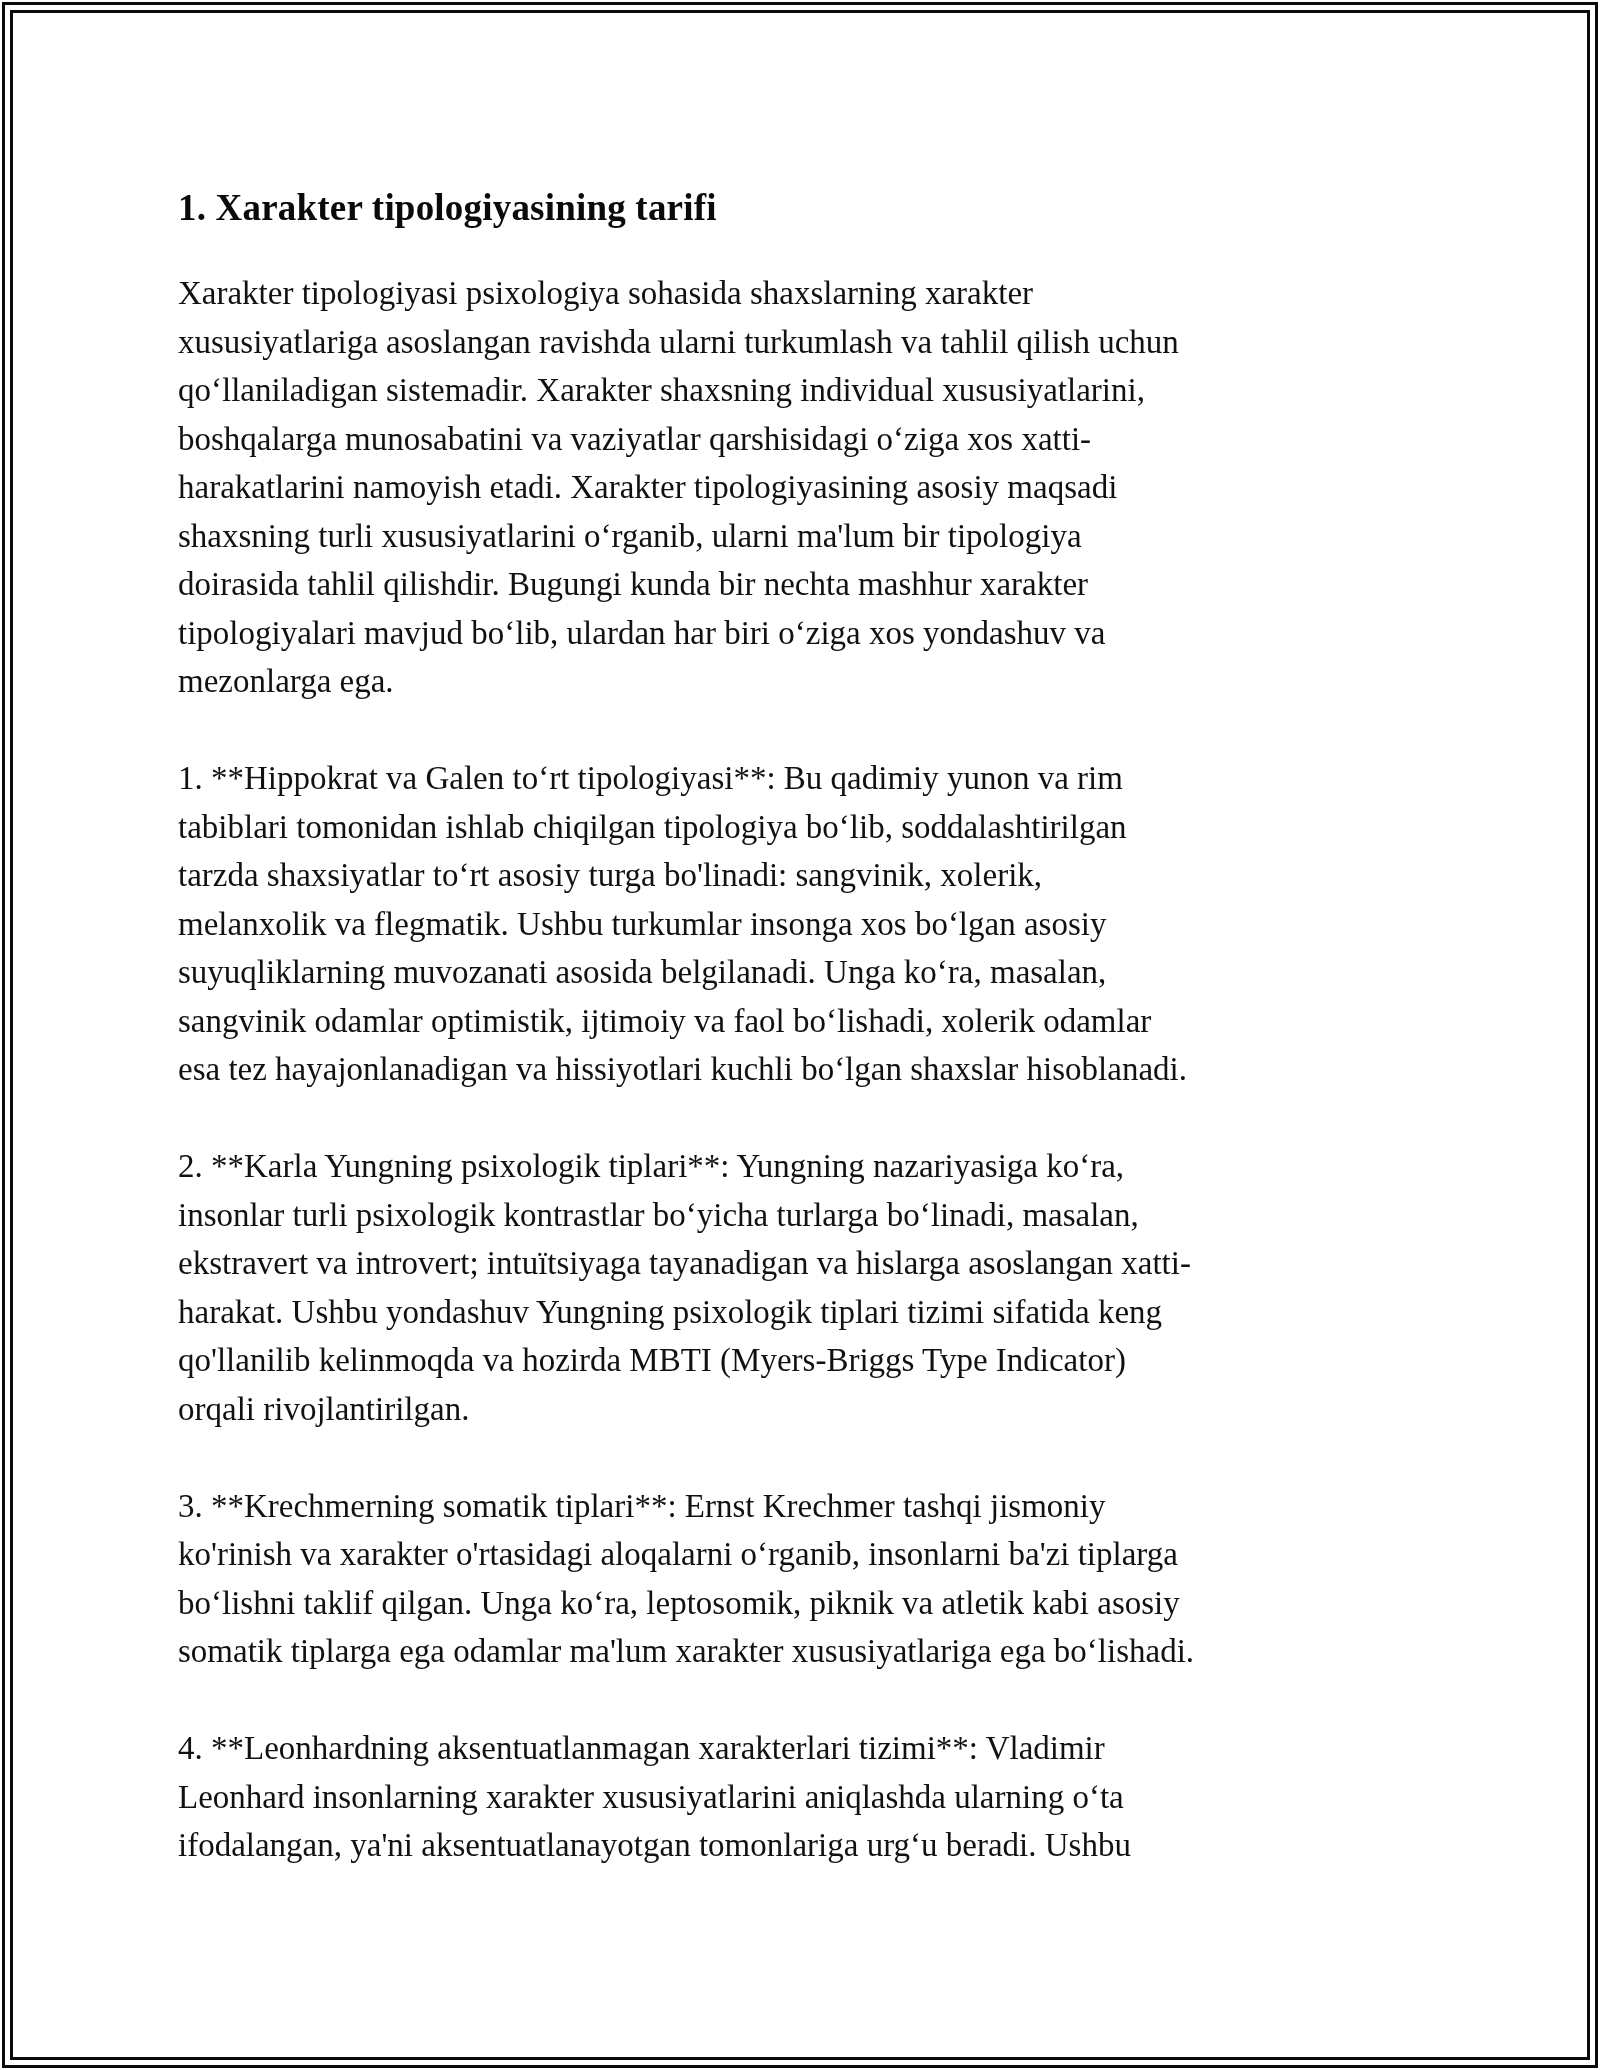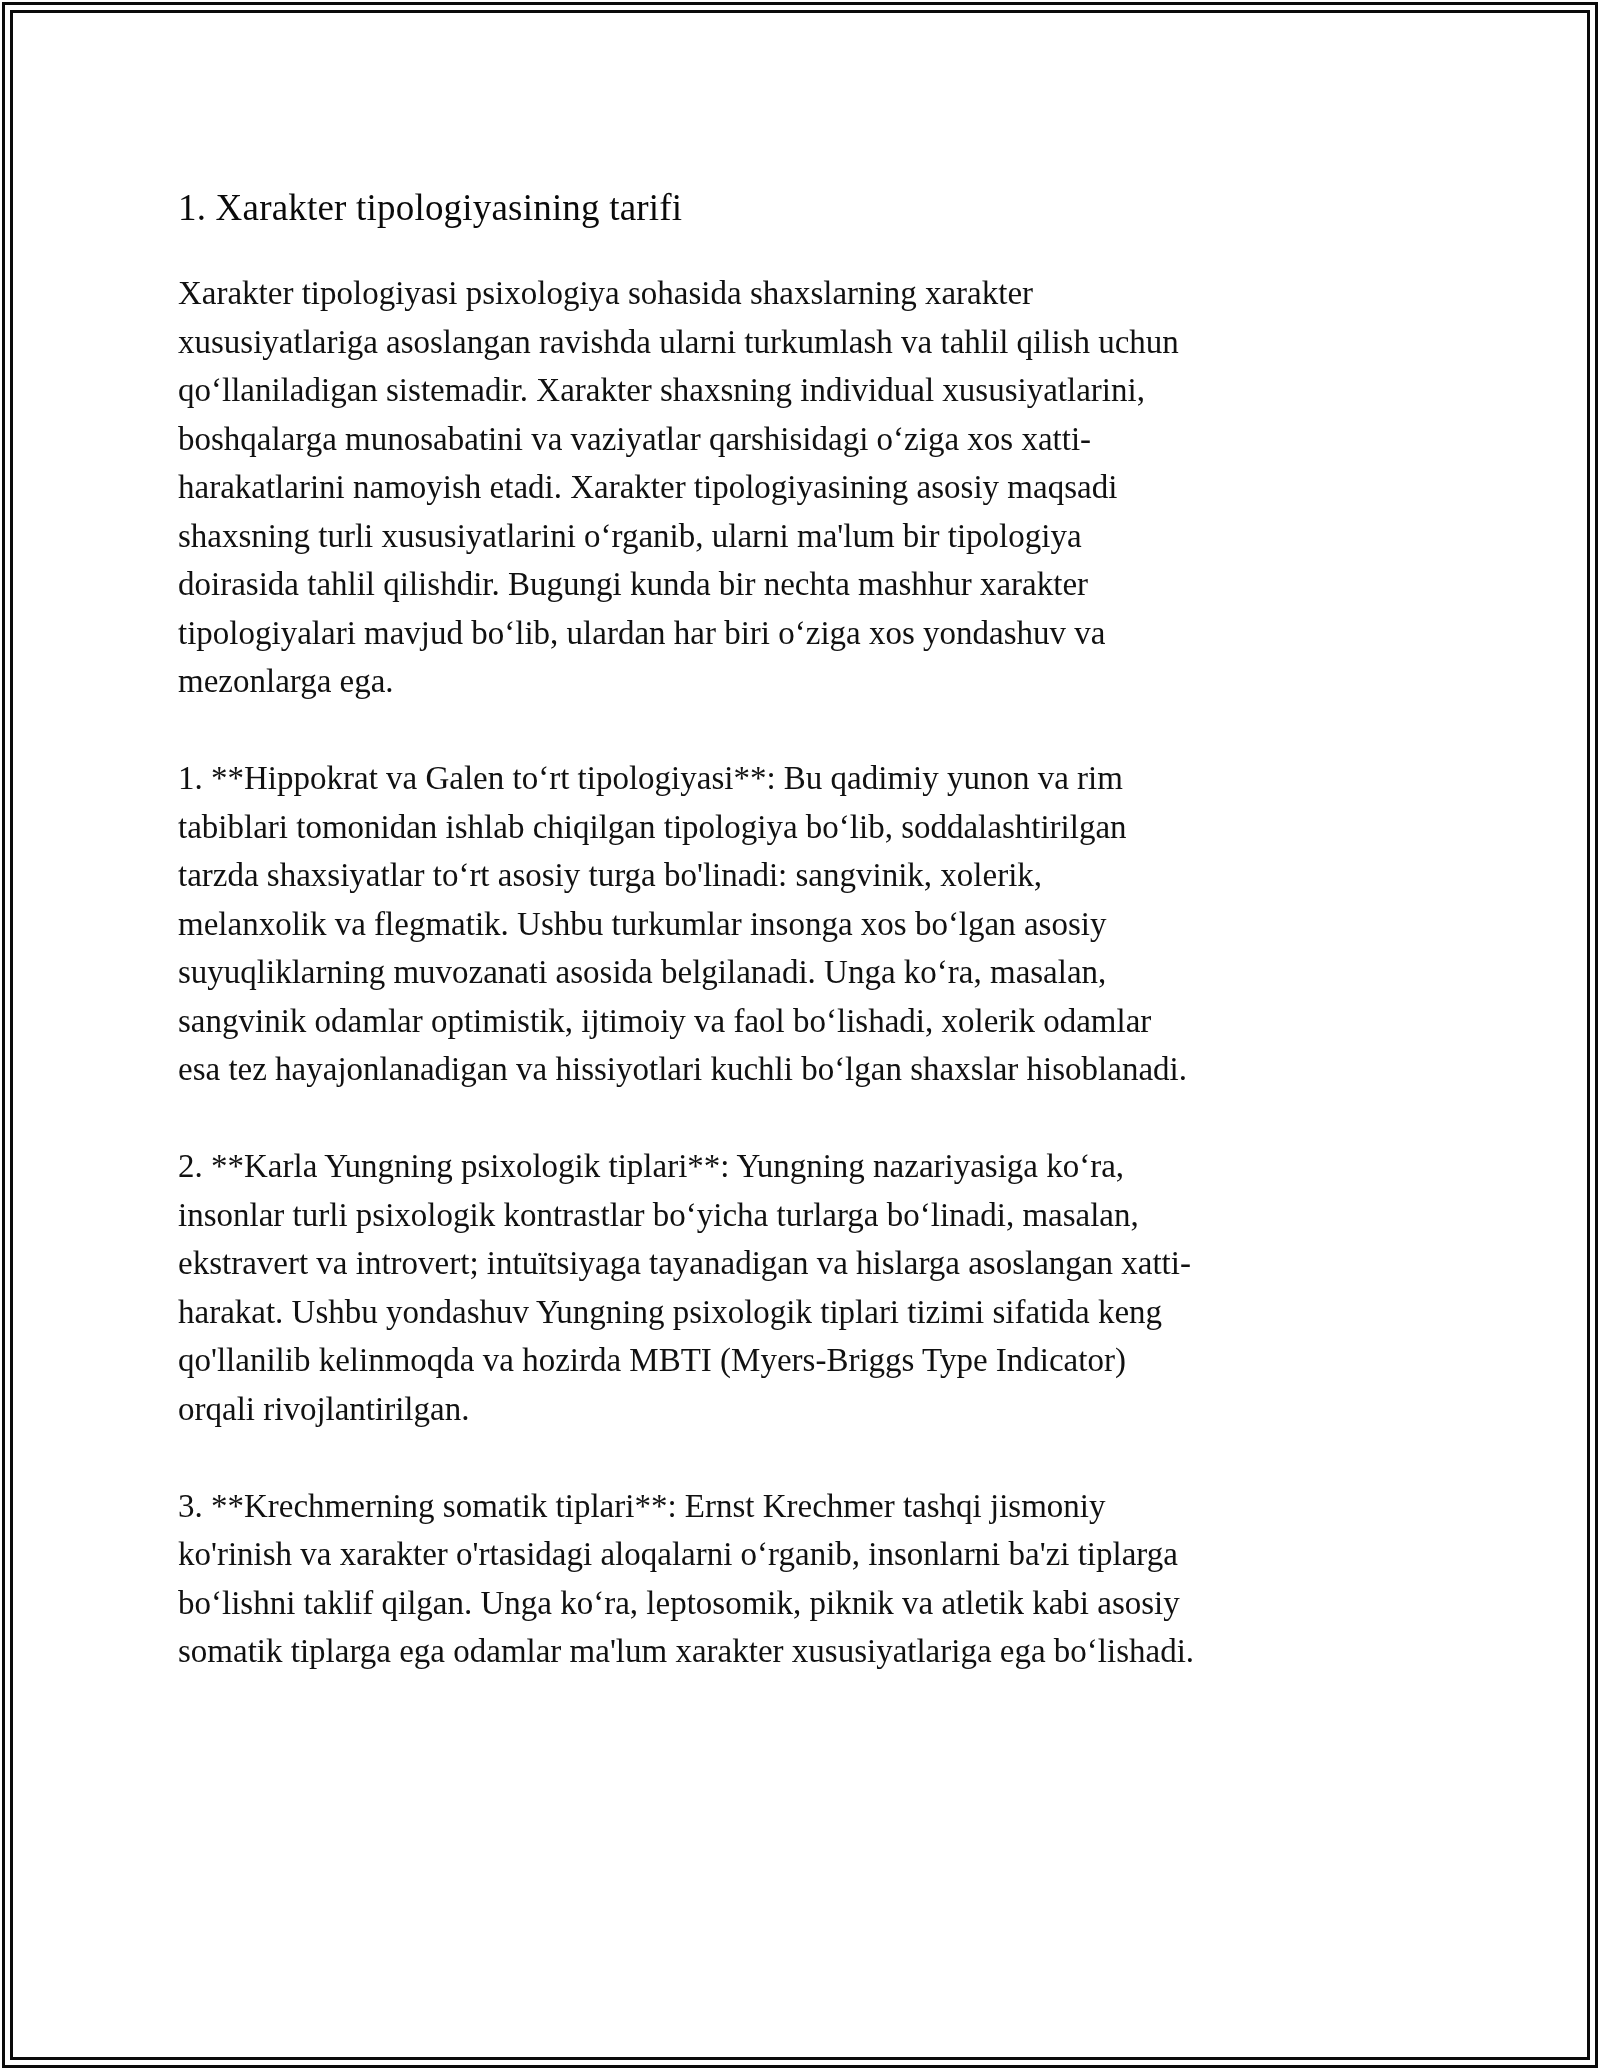--- a/index.html
+++ b/index.html
@@ -29,21 +29,21 @@
   }
   .content {
     position: absolute;
     top: 0; left: 0; right: 0; bottom: 0;
     padding: 185px 170px 0 178px;
     box-sizing: border-box;
   }
   h1.doc-heading {
     font-size: 37px;
     line-height: 46px;
-    font-weight: normal;
+    font-weight: bold;
     margin: 0 0 38px 0;
     color: #0a0a0a;
     letter-spacing: 0.2px;
   }
   p.doc-paragraph {
     font-size: 33px;
     line-height: 48.5px;
     margin: 48.5px 0 0 0;
     white-space: pre-line;
     color: #111111;
@@ -85,13 +85,16 @@
 ekstravert va introvert; intuïtsiyaga tayanadigan va hislarga asoslangan xatti-
 harakat. Ushbu yondashuv Yungning psixologik tiplari tizimi sifatida keng
 qo'llanilib kelinmoqda va hozirda MBTI (Myers-Briggs Type Indicator)
 orqali rivojlantirilgan.</p>
 
   <p class="doc-paragraph">3. **Krechmerning somatik tiplari**: Ernst Krechmer tashqi jismoniy
 ko'rinish va xarakter o'rtasidagi aloqalarni o‘rganib, insonlarni ba'zi tiplarga
 bo‘lishni taklif qilgan. Unga ko‘ra, leptosomik, piknik va atletik kabi asosiy
 somatik tiplarga ega odamlar ma'lum xarakter xususiyatlariga ega bo‘lishadi.</p>
 
+  <p class="doc-paragraph">4. **Leonhardning aksentuatlanmagan xarakterlari tizimi**: Vladimir
+Leonhard insonlarning xarakter xususiyatlarini aniqlashda ularning o‘ta
+ifodalangan, ya'ni aksentuatlanayotgan tomonlariga urg‘u beradi. Ushbu</p>
 </div>
 
 </body></html>

